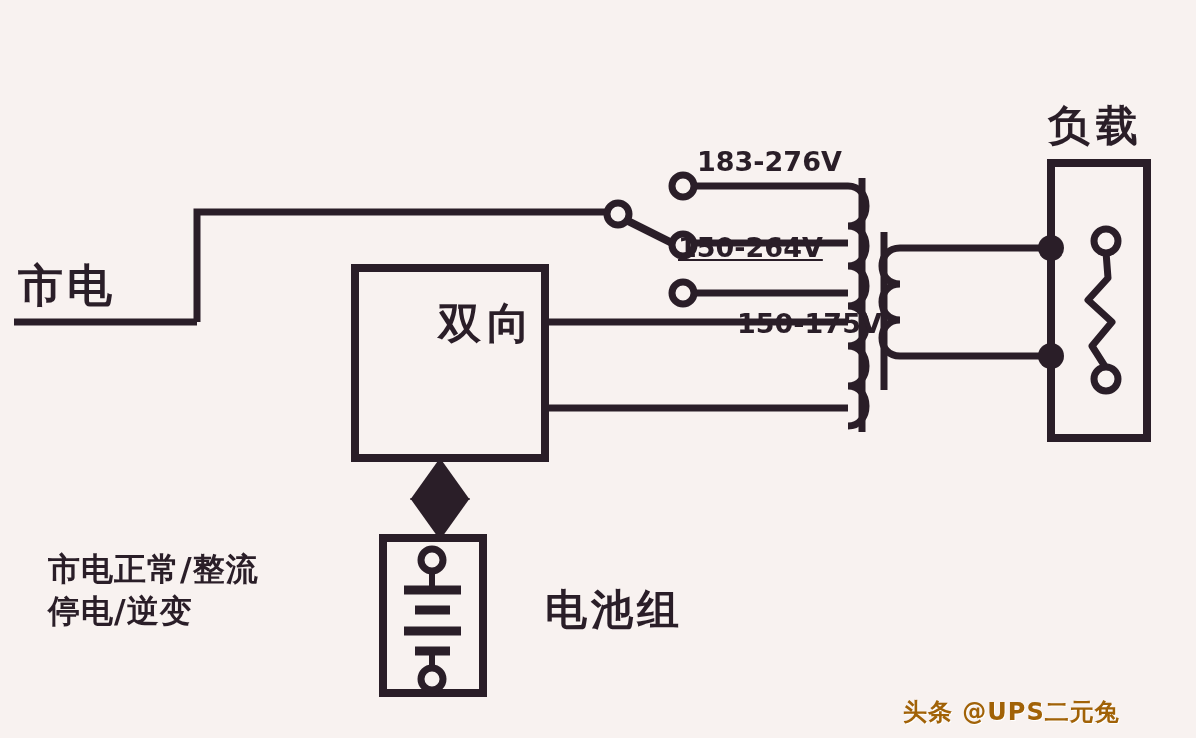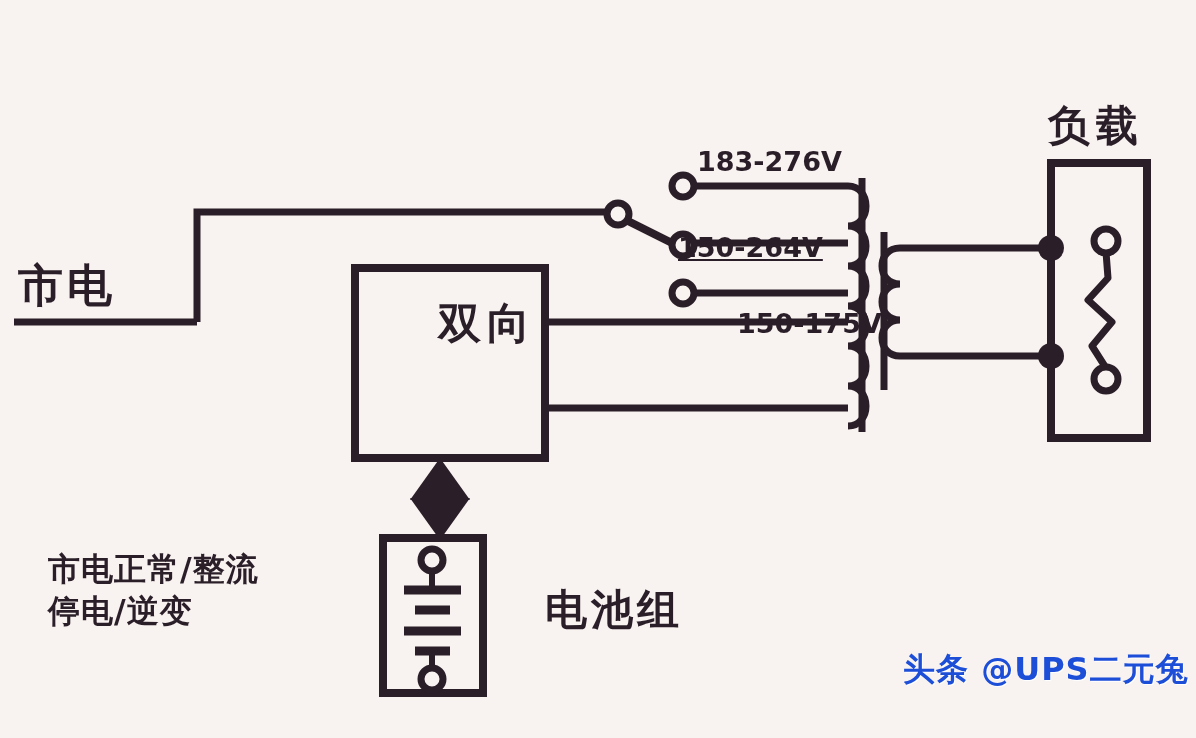--- a/index.html
+++ b/index.html
@@ -16,23 +16,23 @@
   .cjk{font-family:"DejaVu Sans","Liberation Sans",sans-serif;font-weight:700;}
   .volt{font-family:"DejaVu Sans","Liberation Sans",sans-serif;font-weight:600;font-size:27px;letter-spacing:0px;}
   #lbl-mains{left:18px;top:256px;font-size:45px;letter-spacing:4px;text-align:right;}
   #lbl-load{left:1048px;top:98px;font-size:42px;letter-spacing:6px;}
   #lbl-battery{left:513px;top:582px;font-size:42px;letter-spacing:4px;margin-left:32px;}
   #lbl-mode{left:48px;top:548px;font-size:32px;line-height:1.32;letter-spacing:1px;}
   #lbl-v1{left:697px;top:146px;}
   #lbl-v2{left:678px;top:232px;text-decoration:underline;}
   #lbl-v3{left:737px;top:264px;margin-top:44px;}
   #watermark{
-    position:absolute;left:903px;top:648px;
-    font-size:32px;font-weight:700;letter-spacing:1px;
-    color:#1d4ed8;
+    position:absolute;left:903px;top:696px;
+    font-size:24px;font-weight:700;letter-spacing:1px;
+    color:#a16207;
     text-shadow:1px 1px 0 #ffffff;
     white-space:nowrap;
   }
 </style>
 </head>
 <body>
 
 <div id="stage">
 
   <svg id="diagram" viewBox="0 0 1196 738">

